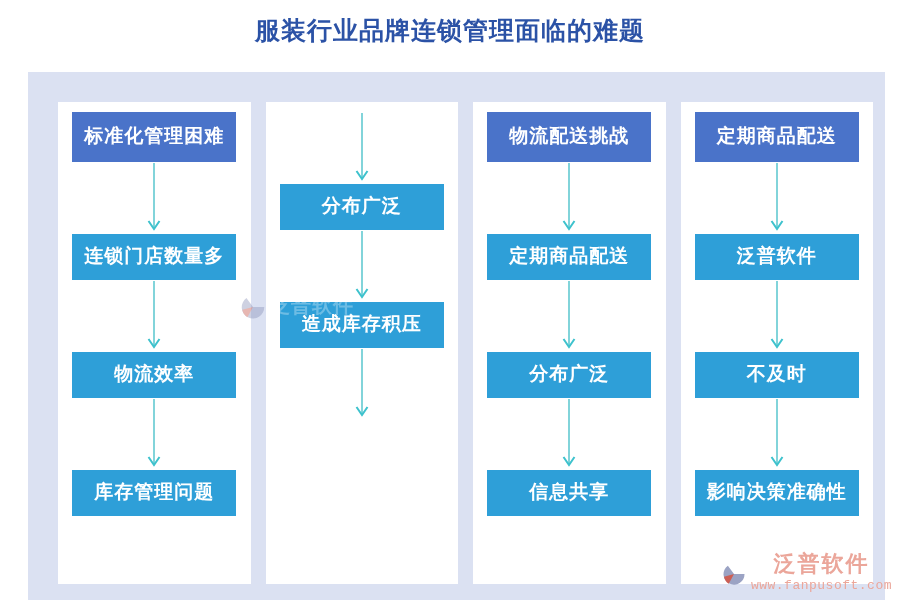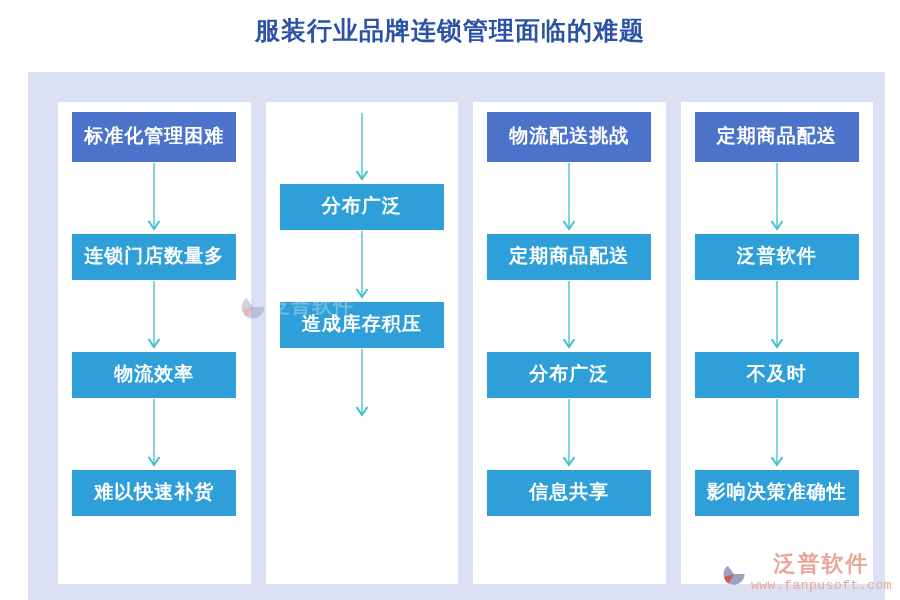--- a/index.html
+++ b/index.html
@@ -75,21 +75,21 @@
       <div class="box">连锁门店数量多</div>
       <svg class="arrow" width="16" height="72" viewBox="0 0 16 72">
           <line class="arrow-line" x1="8" y1="1" x2="8" y2="66"></line>
           <polyline class="arrow-head" points="2.5,59 8,67 13.5,59"></polyline>
         </svg>
       <div class="box">物流效率</div>
       <svg class="arrow" width="16" height="72" viewBox="0 0 16 72">
           <line class="arrow-line" x1="8" y1="1" x2="8" y2="66"></line>
           <polyline class="arrow-head" points="2.5,59 8,67 13.5,59"></polyline>
         </svg>
-      <div class="box">难以快速补货</div>
+      <div class="box">库存管理问题</div>
     </section>
 
     <section class="col">
       <svg class="arrow" width="16" height="72" viewBox="0 0 16 72">
           <line class="arrow-line" x1="8" y1="1" x2="8" y2="66"></line>
           <polyline class="arrow-head" points="2.5,59 8,67 13.5,59"></polyline>
         </svg>
       <div class="box">分布广泛</div>
       <svg class="arrow" width="16" height="72" viewBox="0 0 16 72">
           <line class="arrow-line" x1="8" y1="1" x2="8" y2="66"></line>

